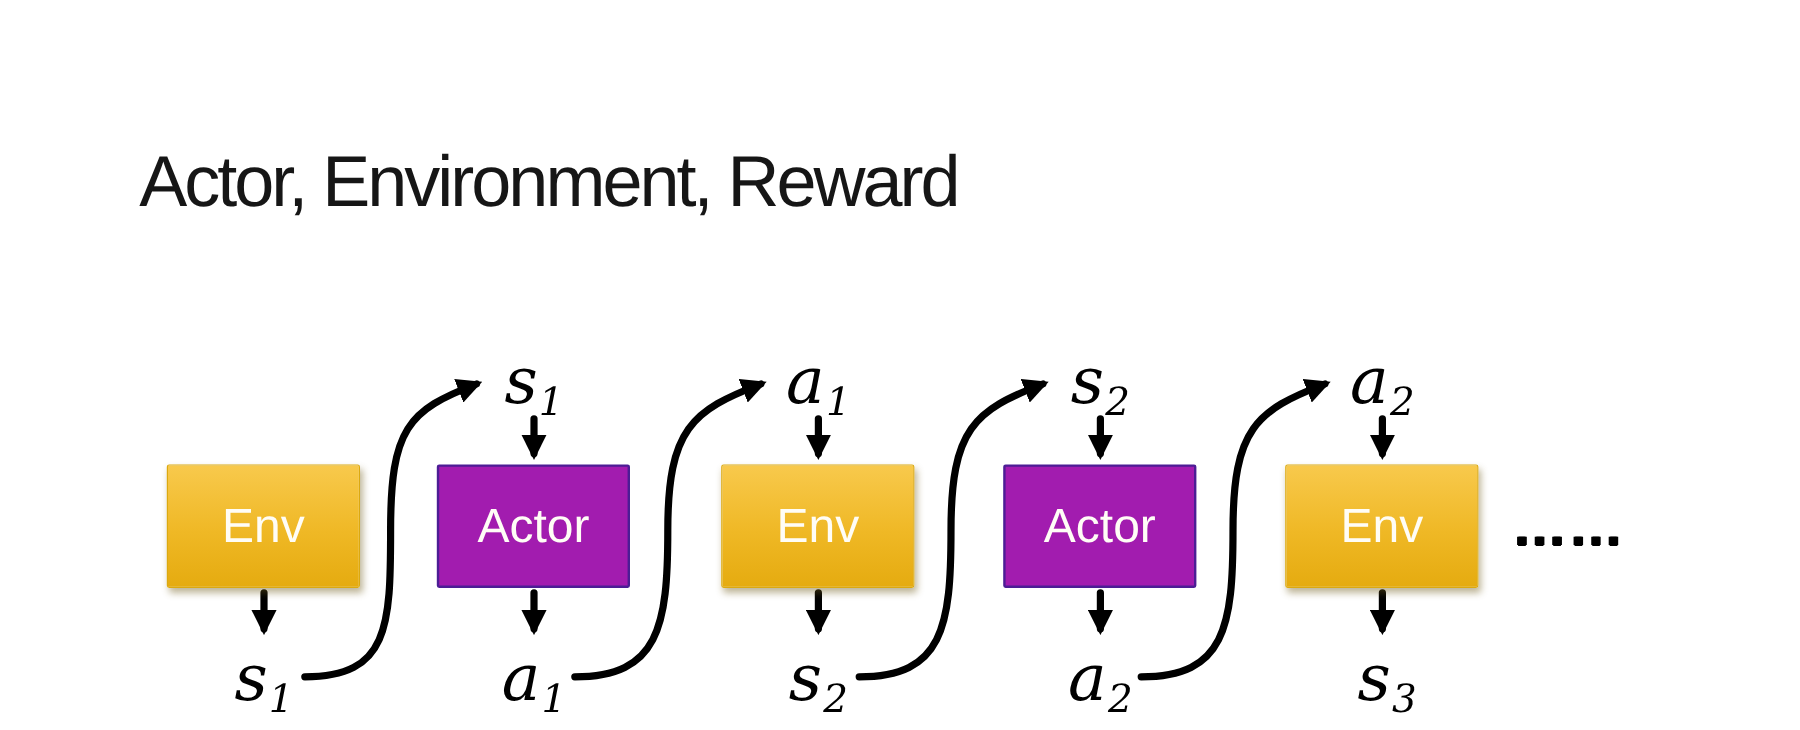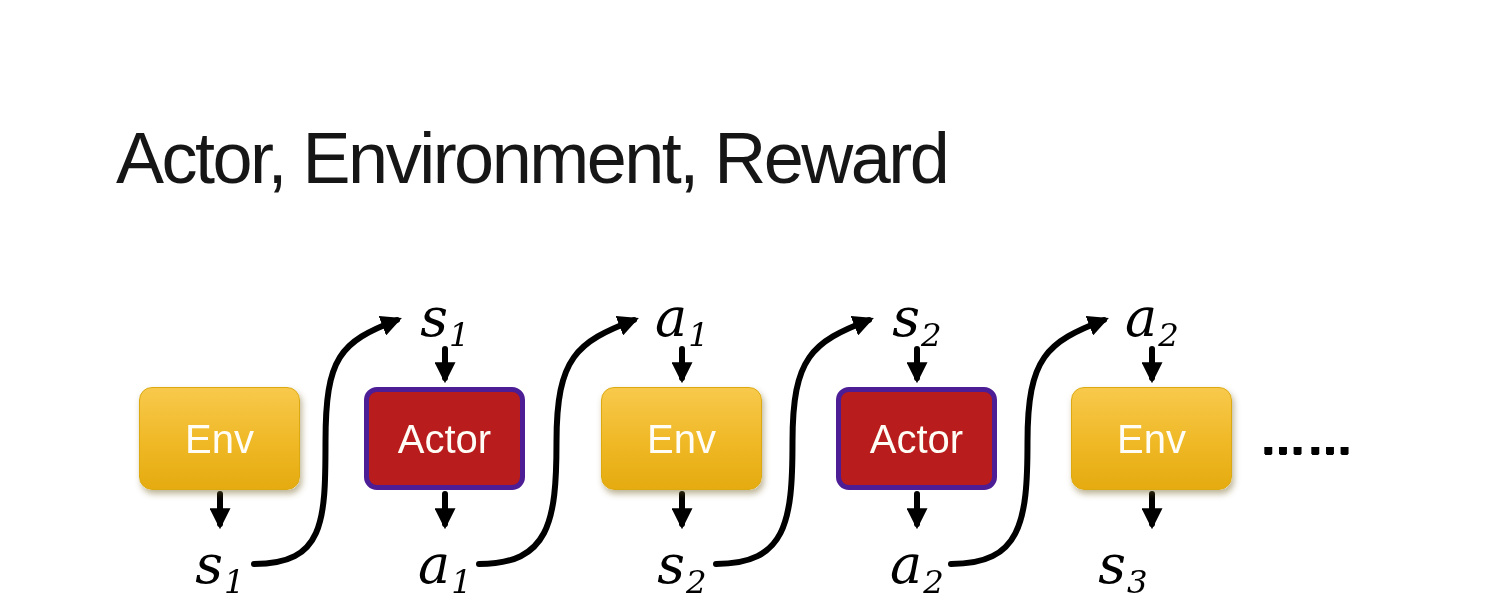--- a/index.html
+++ b/index.html
@@ -9,21 +9,21 @@
     height: 608px;
     background: #ffffff;
     overflow: hidden;
     font-family: "Liberation Sans", sans-serif;
   }
   .title {
     position: absolute;
     left: 116px;
     top: 122px;
     margin: 0;
-    font-size: 72px;
+    font-size: 60px;
     font-weight: 300;
     letter-spacing: -2.5px;
     color: #161616;
     line-height: 1;
     white-space: nowrap;
   }
   .arrow-layer {
     position: absolute;
     left: 0; top: 0;
     width: 1500px;
@@ -32,35 +32,35 @@
   }
   .box {
     position: absolute;
     top: 387px;
     width: 161px;
     height: 103px;
     display: flex;
     align-items: center;
     justify-content: center;
     box-sizing: border-box;
-    border-radius: 13px;
+    border-radius: 2px;
   }
   .box .box-label {
     color: #fffdf6;
     font-size: 40px;
     line-height: 1;
   }
   .box.env {
     background: linear-gradient(180deg, #f8c94c 0%, #efb825 55%, #e5ab10 100%);
     border: 1px solid #dca90f;
     box-shadow: 2px 4px 6px rgba(110, 90, 25, 0.45);
   }
   .box.actor {
-    background: #b91c1c;
-    border: 5px solid #4c1d95;
+    background: #a21caf;
+    border: 2px solid #4c1d95;
   }
   .mlabel {
     position: absolute;
     width: 120px;
     text-align: center;
     font-family: "DejaVu Serif", serif;
     font-style: italic;
     font-size: 54px;
     line-height: 1.15;
     color: #000000;
@@ -138,17 +138,17 @@
 
   <div class="mlabel top" style="left:385px"><span>s</span><sub>1</sub></div>
   <div class="mlabel top" style="left:622px"><span>a</span><sub>1</sub></div>
   <div class="mlabel top" style="left:857px"><span>s</span><sub>2</sub></div>
   <div class="mlabel top" style="left:1092px"><span>a</span><sub>2</sub></div>
 
   <div class="mlabel bottom" style="left:160px"><span>s</span><sub>1</sub></div>
   <div class="mlabel bottom" style="left:385px"><span>a</span><sub>1</sub></div>
   <div class="mlabel bottom" style="left:622px"><span>s</span><sub>2</sub></div>
   <div class="mlabel bottom" style="left:857px"><span>a</span><sub>2</sub></div>
-  <div class="mlabel bottom" style="left:1063px"><span>s</span><sub>3</sub></div>
+  <div class="mlabel bottom" style="left:1096px"><span>s</span><sub>3</sub></div>
 
   <div class="ellipsis">……</div>
 
 </div>
 
 </body></html>

